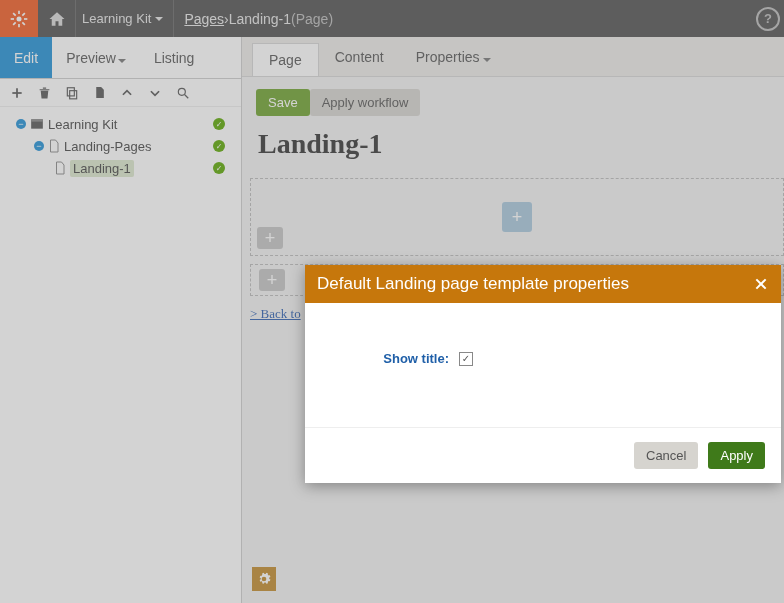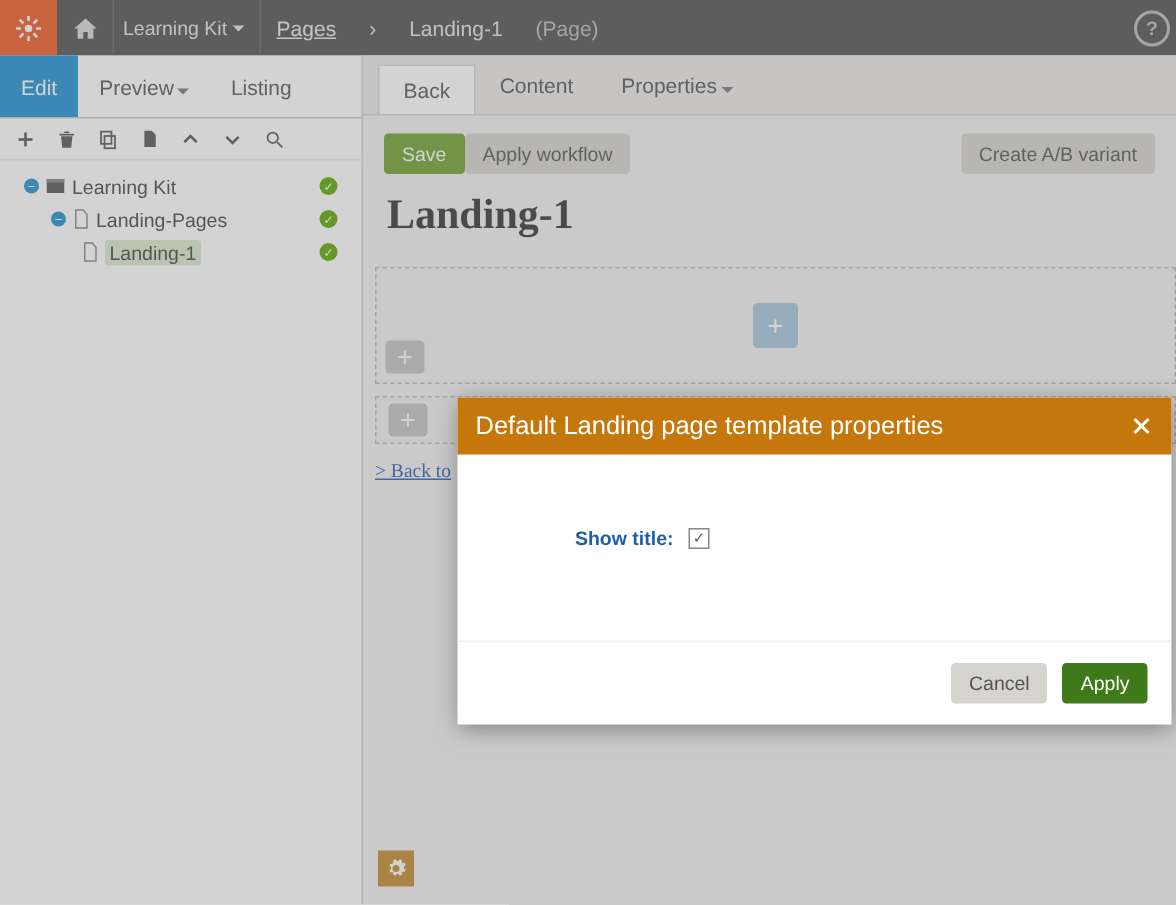--- a/index.html
+++ b/index.html
@@ -5,21 +5,21 @@
   * { box-sizing: border-box; margin: 0; padding: 0; }
   body { font-family: "Segoe UI", Arial, sans-serif; font-size: 13px; color: #444; width: 784px; height: 603px; overflow: hidden; position: relative; background: #e3e3e3; }
 
   
   .dim { position: absolute; left: 0; top: 0; right: 0; bottom: 0; background: rgba(120,120,120,0.33); z-index: 10; }
 
   
   .topbar { background: #4f4f4f; height: 37px; display: flex; align-items: stretch; color: #e5e5e5; }
   .app-icon { width: 38px; background: #f05a22; display: flex; align-items: center; justify-content: center; }
   .home-icon-btn { width: 38px; border-right: 1px solid #676767; display: flex; align-items: center; justify-content: center; }
-  .breadcrumb { display: flex; align-items: center; padding: 0 10px; gap: 22px; font-size: 14px; }
+  .breadcrumb { display: flex; align-items: center; padding: 0 10px; gap: 0; font-size: 14px; }
   .site-name { border-right: 1px solid #676767; display: flex; align-items: center; padding: 0 10px 0 6px; height: 100%; }
   .triangle-down { width: 0; height: 0; border-left: 4px solid transparent; border-right: 4px solid transparent; border-top: 4px solid currentColor; display:inline-block; margin-left:4px; }
   .bc-link { text-decoration: underline; color:#e9e9e9; cursor:pointer; }
   .bc-page { color:#bbb; }
   .help-btn { margin-left: auto; width: 24px; height:24px; border:2px solid #bbb; border-radius:50%; display:flex; align-items:center; justify-content:center; color:#bbb; font-weight:bold; font-size:13px; align-self:center; margin-right:4px; }
 
   
   .workspace { display:flex; height: calc(100% - 37px); }
 
   
@@ -187,28 +187,27 @@
             <path d="M5 2h10l5 6v18H5z"></path>
           </svg>
         <span class="tree-label tree-selected">Landing-1</span>
         <span class="status-dot">✓</span>
       </div>
     </div>
   </div>
 
   <div class="main">
     <div class="main-tabs">
-      <button class="mtab active">Back</button>
+      <button class="mtab active">Page</button>
       <button class="mtab">Content</button>
       <button class="mtab"><span>Properties</span><span class="triangle-down"></span></button>
     </div>
     <div class="action-row">
       <button class="btn btn-green">Save</button>
       <button class="btn btn-gray">Apply workflow</button>
-      <button class="btn btn-gray push-right">Create A/B variant</button>
     </div>
     <div class="page-title">Landing-1</div>
     <div class="editor-area">
       <div class="drop-zone">
         <div class="add-block">+</div>
         <div class="add-block small">+</div>
       </div>
       <div class="drop-zone" style="min-height:32px; justify-content:flex-start; padding-left:8px;">
         <div class="add-block small" style="position:static;">+</div>
       </div>

